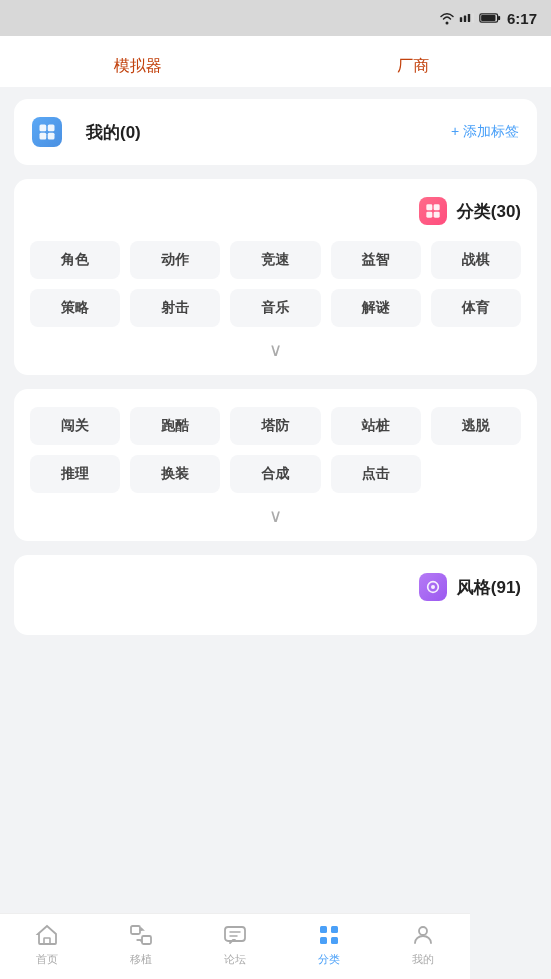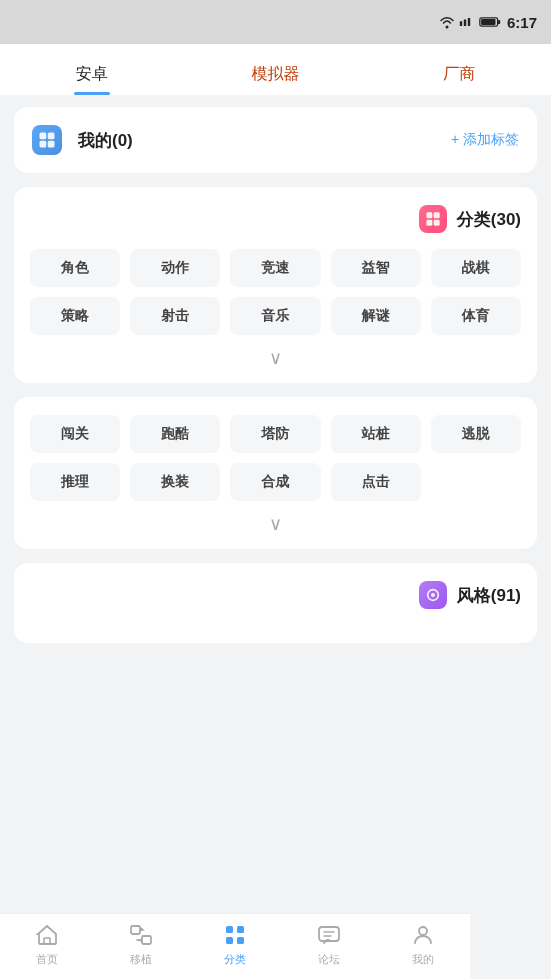--- a/index.html
+++ b/index.html
@@ -9,21 +9,21 @@
       background: #f2f3f5;
       font-family: -apple-system, "PingFang SC", "Helvetica Neue", sans-serif;
       display: flex;
       flex-direction: column;
       overflow-x: hidden;
     }
 
     
     .status-bar {
       background: #d8d8d8;
-      height: 44px;
+      height: 36px;
       display: flex;
       align-items: center;
       justify-content: flex-end;
       padding: 0 14px;
       gap: 6px;
     }
     .status-bar .time {
       font-size: 15px;
       font-weight: 600;
       color: #222;
@@ -87,21 +87,21 @@
     
     .my-card {
       display: flex;
       align-items: center;
       justify-content: space-between;
       padding: 18px 18px;
     }
     .my-left {
       display: flex;
       align-items: center;
-      gap: 16px;
+      gap: 24px;
     }
     .my-icon {
       width: 30px;
       height: 30px;
       background: linear-gradient(135deg, #5ba8f5, #4a90e2);
       border-radius: 8px;
       display: flex;
       align-items: center;
       justify-content: center;
       color: #fff;
@@ -240,21 +240,20 @@
     <svg width="22" height="14" viewBox="0 0 26 14">
       <rect x="1" y="2" width="21" height="10" rx="2" stroke="#222" stroke-width="1.5" fill="none"></rect>
       <rect x="22.5" y="4.5" width="2.5" height="5" rx="1" fill="#222"></rect>
       <rect x="2.5" y="3.5" width="17" height="7" rx="1" fill="#222"></rect>
     </svg>
   </div>
   <span class="time">6:17</span>
 </div>
 
 <div class="top-tabs">
-  <div class="top-tab active">安卓</div>
   <div class="top-tab">模拟器</div>
   <div class="top-tab">厂商</div>
 </div>
 
 <div class="scroll-content">
 
   <div class="card my-card">
     <div class="my-left">
       <div class="my-icon">
         <svg width="18" height="18" viewBox="0 0 24 24" fill="none">
@@ -346,43 +345,43 @@
         <rect x="13" y="13" width="9" height="8" rx="1.5" stroke="#aaa" stroke-width="1.8" fill="none"></rect>
         <path d="M11 7h3l-2-2m0 0l2 2" stroke="#aaa" stroke-width="1.6" stroke-linecap="round"></path>
         <path d="M8 17h3l2 2m0 0l-2-2" stroke="#aaa" stroke-width="1.6" stroke-linecap="round"></path>
         <line x1="11" y1="7" x2="13" y2="7" stroke="#aaa" stroke-width="1.5"></line>
         <line x1="8" y1="17" x2="13" y2="17" stroke="#aaa" stroke-width="1.5"></line>
       </svg>
     </div>
     <span class="nav-label">移植</span>
   </div>
   <div class="nav-item">
+    <div class="nav-icon">
+      <svg width="24" height="24" viewBox="0 0 24 24" fill="none">
+        <rect x="2" y="4" width="20" height="14" rx="3" stroke="#aaa" stroke-width="1.8" fill="none"></rect>
+        <path d="M7 20l3-3h2" stroke="#aaa" stroke-width="1.8" stroke-linecap="round" fill="none"></path>
+        <line x1="7" y1="9" x2="17" y2="9" stroke="#aaa" stroke-width="1.5" stroke-linecap="round"></line>
+        <line x1="7" y1="13" x2="14" y2="13" stroke="#aaa" stroke-width="1.5" stroke-linecap="round"></line>
+      </svg>
+    </div>
+    <span class="nav-label">论坛</span>
+  </div>
+  <div class="nav-item">
     <div class="nav-icon active-nav">
       <svg width="24" height="24" viewBox="0 0 24 24" fill="none">
         <rect x="3" y="3" width="7" height="7" rx="1.5" fill="#4aa0f8"></rect>
         <rect x="14" y="3" width="7" height="7" rx="1.5" fill="#4aa0f8"></rect>
         <rect x="3" y="14" width="7" height="7" rx="1.5" fill="#4aa0f8"></rect>
         <rect x="14" y="14" width="7" height="7" rx="1.5" fill="#4aa0f8"></rect>
       </svg>
     </div>
     <span class="nav-label active-nav">分类</span>
   </div>
   <div class="nav-item">
     <div class="nav-icon">
       <svg width="24" height="24" viewBox="0 0 24 24" fill="none">
-        <rect x="2" y="4" width="20" height="14" rx="3" stroke="#aaa" stroke-width="1.8" fill="none"></rect>
-        <path d="M7 20l3-3h2" stroke="#aaa" stroke-width="1.8" stroke-linecap="round" fill="none"></path>
-        <line x1="7" y1="9" x2="17" y2="9" stroke="#aaa" stroke-width="1.5" stroke-linecap="round"></line>
-        <line x1="7" y1="13" x2="14" y2="13" stroke="#aaa" stroke-width="1.5" stroke-linecap="round"></line>
-      </svg>
-    </div>
-    <span class="nav-label">论坛</span>
-  </div>
-  <div class="nav-item">
-    <div class="nav-icon">
-      <svg width="24" height="24" viewBox="0 0 24 24" fill="none">
         <circle cx="12" cy="8" r="4" stroke="#aaa" stroke-width="1.8" fill="none"></circle>
         <path d="M4 20c0-4 3.6-7 8-7s8 3 8 7" stroke="#aaa" stroke-width="1.8" stroke-linecap="round" fill="none"></path>
       </svg>
     </div>
     <span class="nav-label">我的</span>
   </div>
 </div>
 
 </body></html>

